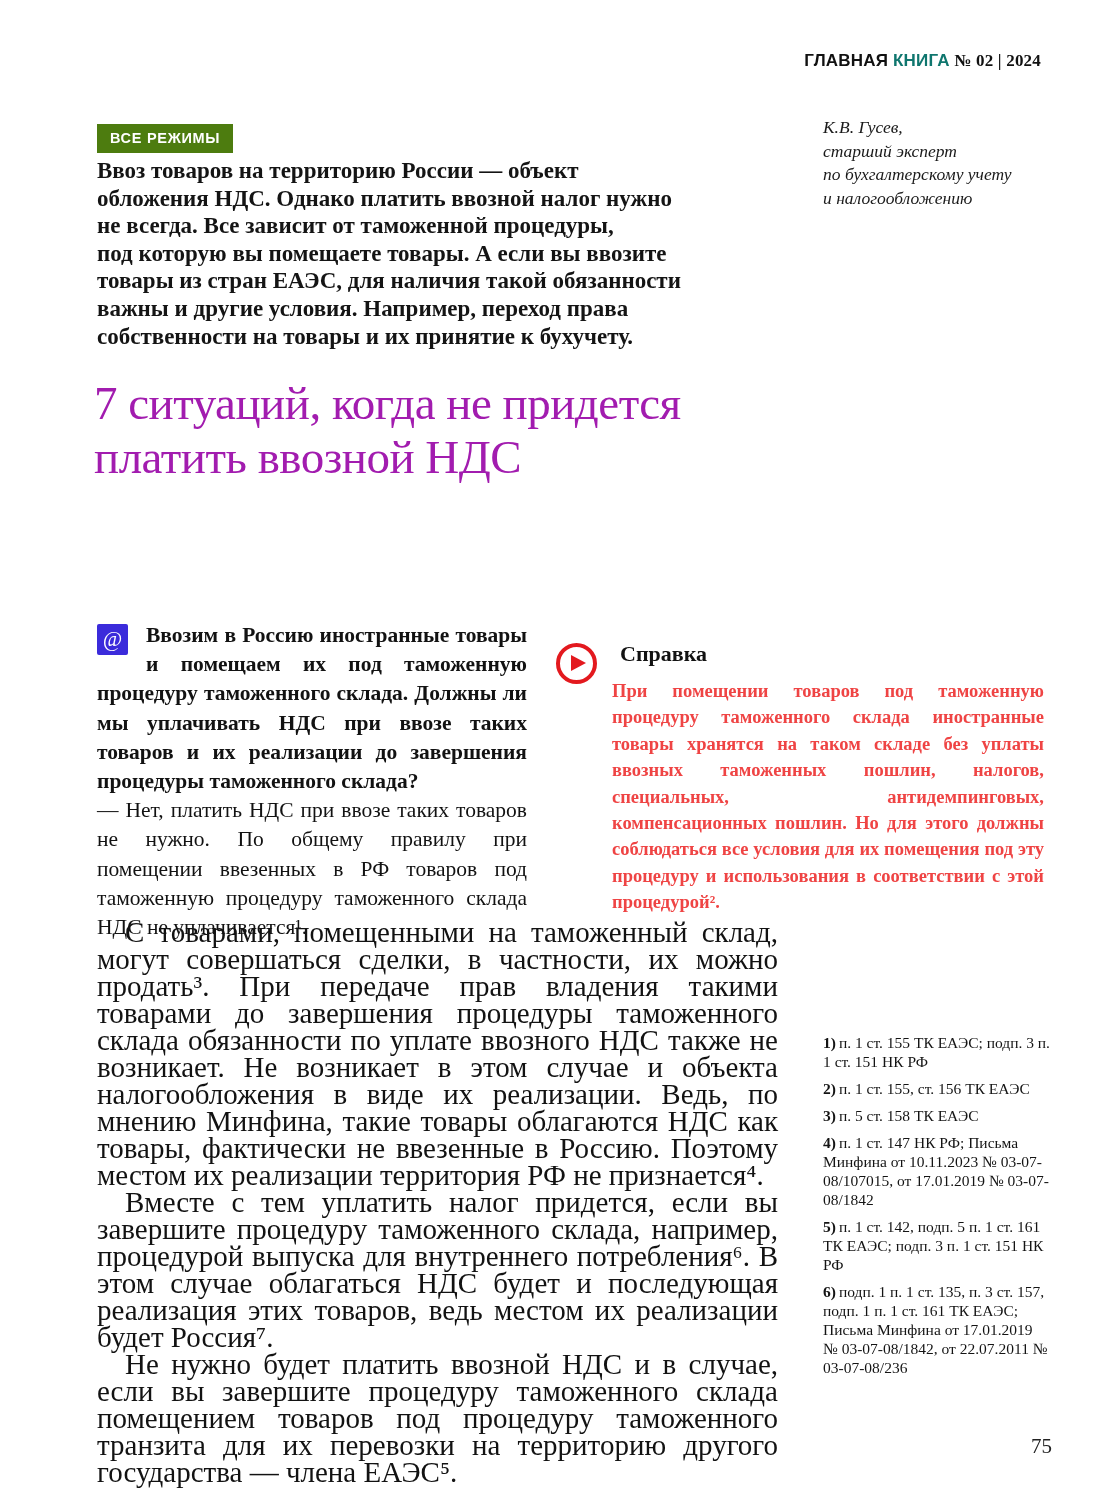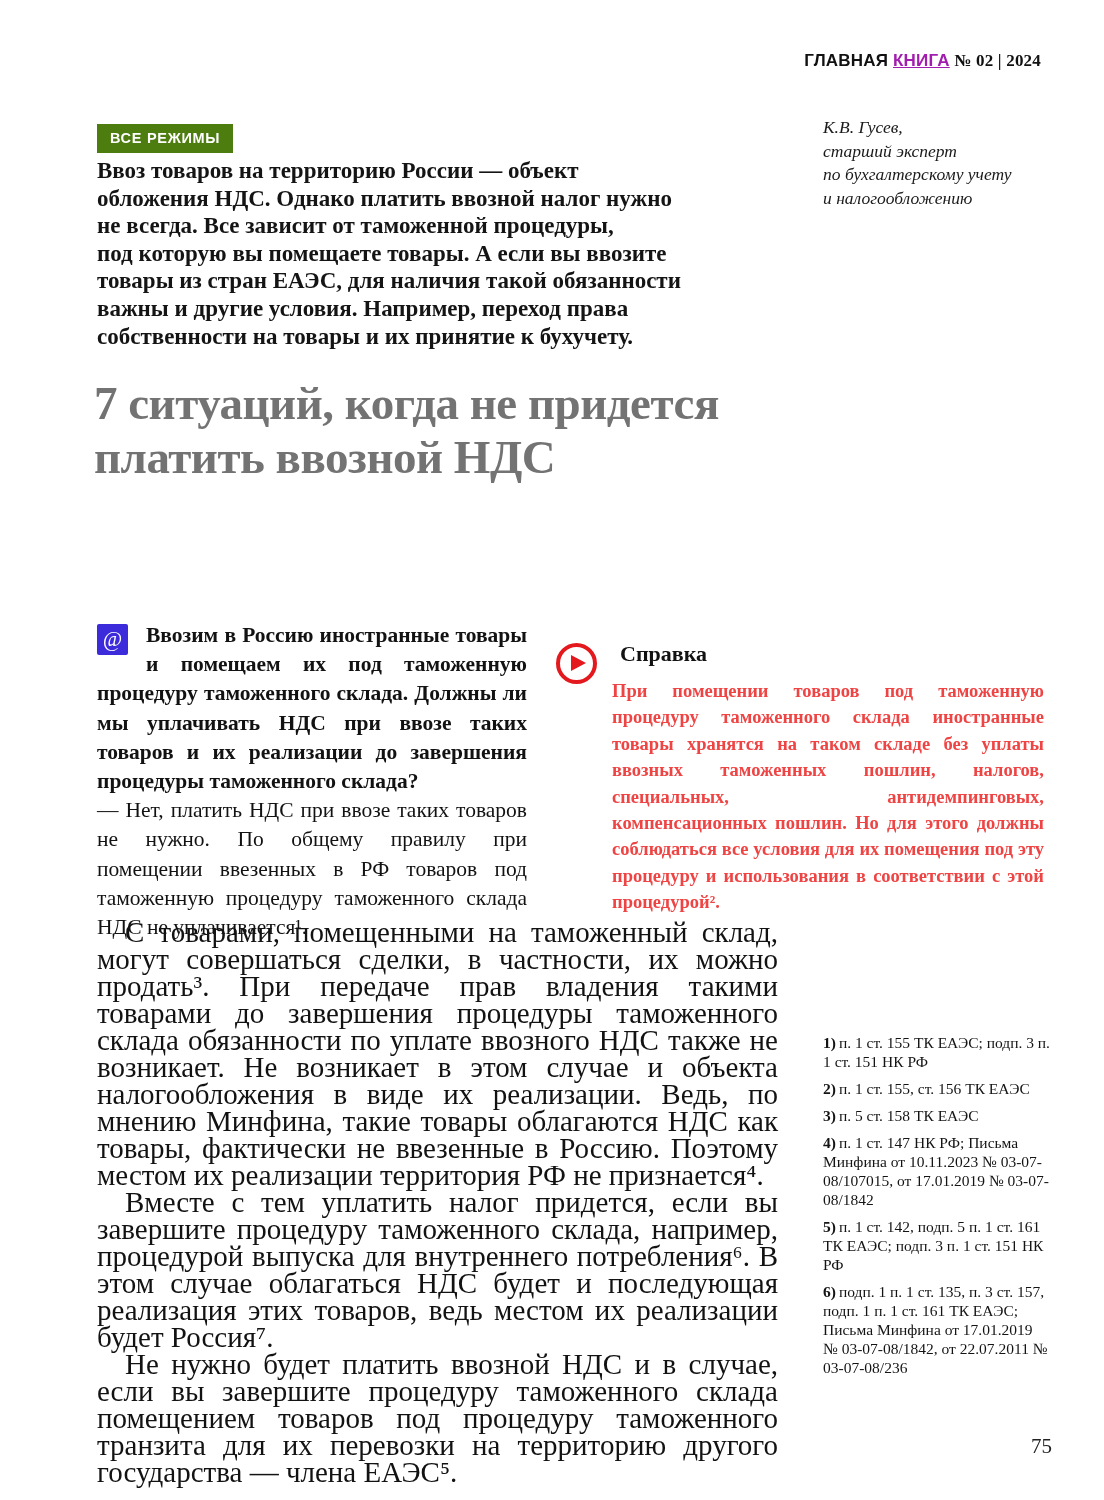--- a/index.html
+++ b/index.html
@@ -15,21 +15,21 @@
   }
 
   
   .journal-header {
     position: absolute; top: 51px; right: 63px;
     font-weight: bold; font-size: 17px; letter-spacing: 0.2px;
     white-space: nowrap;
   }
   .jh-name { font-family: "Liberation Sans", "DejaVu Sans", sans-serif; }
   .jh-black { color: #111111; }
-  .jh-accent { color: #a21caf; text-decoration: underline; }
+  .jh-accent { color: #0f766e; }
   .jh-issue { font-family: "Liberation Serif", "DejaVu Serif", serif; color: #111111; }
 
   
   .badge {
     position: absolute; left: 97px; top: 124px;
     background: #4d7c0f; color: #ffffff;
     font-family: "Liberation Sans", "DejaVu Sans", sans-serif;
     font-weight: bold; font-size: 14.5px; letter-spacing: 0.7px;
     padding: 6px 13px 7px 13px;
   }
@@ -44,22 +44,22 @@
   
   .intro {
     position: absolute; left: 97px; top: 157px; width: 680px;
     font-weight: bold; font-size: 23px; line-height: 27.6px;
     white-space: pre-line; color: #141414;
   }
 
   
   .title {
     position: absolute; left: 94px; top: 376px; width: 900px;
-    font-weight: bold; font-size: 47px; line-height: 54px;
-    letter-spacing: -0.5px; white-space: pre-line; color: #737373;
+    font-weight: normal; font-size: 47px; line-height: 54px;
+    letter-spacing: -0.5px; white-space: pre-line; color: #a21caf;
   }
 
   
   .section-heading {
     position: absolute; left: 95px; top: 535px; width: 720px;
     font-weight: bold; font-size: 26.5px; line-height: 35px;
     white-space: pre-line; color: #141414;
   }
 
   

